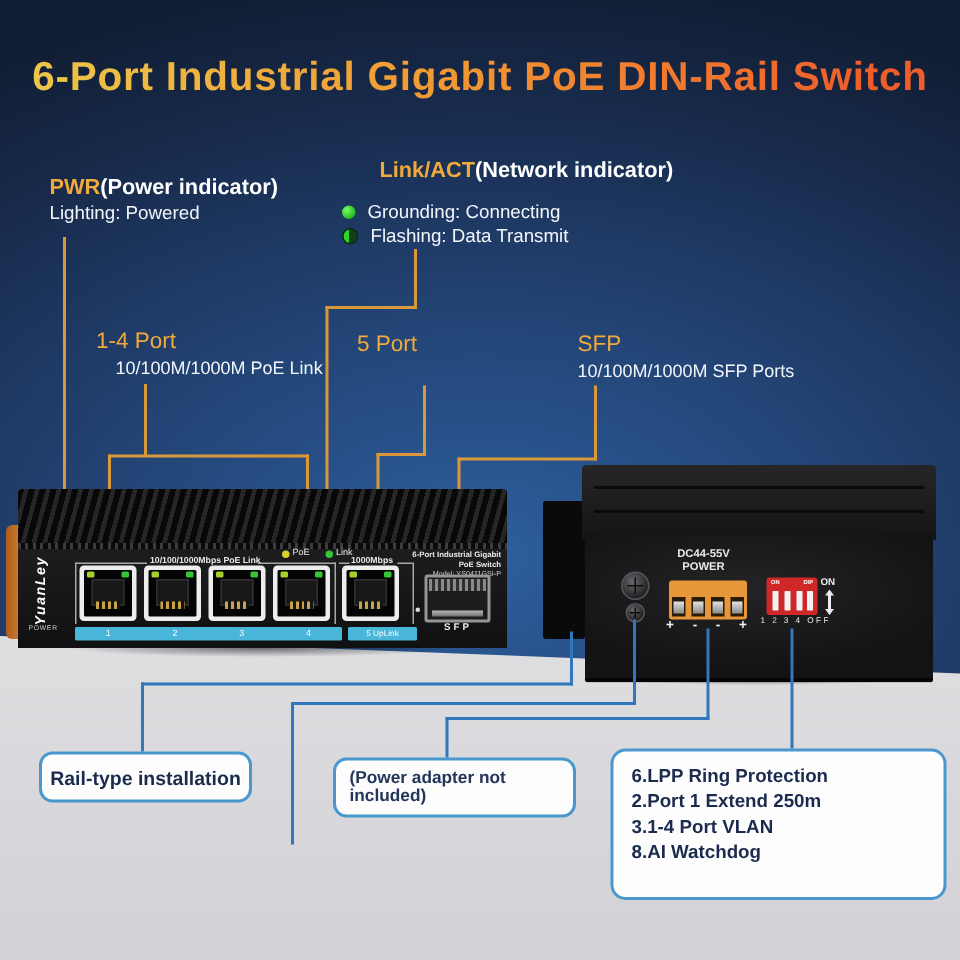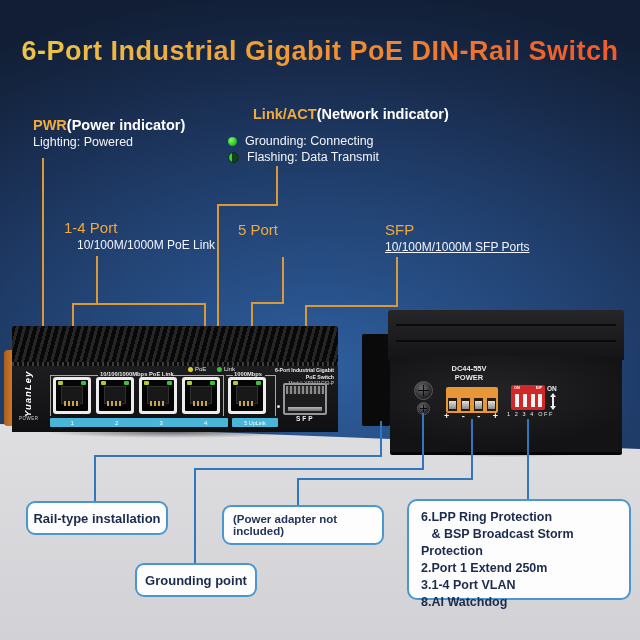--- a/index.html
+++ b/index.html
@@ -111,21 +111,21 @@
   </div>
   <div class="led-row" style="left:228px;top:150px;">
     <span class="dot half"></span>
     <span>Flashing: Data Transmit</span>
   </div>
 
   <div class="port-title" style="left:64px;top:219px;">1-4 Port</div>
   <div class="port-desc" style="left:77px;top:238px;">10/100M/1000M PoE Link</div>
   <div class="port-title" style="left:238px;top:221px;">5 Port</div>
   <div class="port-title" style="left:385px;top:221px;">SFP</div>
-  <div class="port-desc" style="left:385px;top:240px;text-decoration:underline;">10/100M/1000M SFP Ports</div>
+  <div class="port-desc" style="left:385px;top:240px;">10/100M/1000M SFP Ports</div>
 
   <div class="cl cl-o" style="left:42px;top:158px;width:2px;height:252px;"></div>
   <div class="cl cl-o" style="left:96px;top:256px;width:2px;height:48px;"></div>
   <div class="cl cl-o" style="left:72px;top:303px;width:134px;height:2px;"></div>
   <div class="cl cl-o" style="left:72px;top:303px;width:2px;height:80px;"></div>
   <div class="cl cl-o" style="left:204px;top:303px;width:2px;height:80px;"></div>
   <div class="cl cl-o" style="left:276px;top:166px;width:2px;height:40px;"></div>
   <div class="cl cl-o" style="left:217px;top:204px;width:61px;height:2px;"></div>
   <div class="cl cl-o" style="left:217px;top:204px;width:2px;height:179px;"></div>
   <div class="cl cl-o" style="left:282px;top:257px;width:2px;height:47px;"></div>
@@ -278,23 +278,19 @@
   <div class="cl cl-b" style="left:297px;top:478px;width:2px;height:27px;"></div>
   <div class="cl cl-b" style="left:471px;top:419px;width:2px;height:61px;"></div>
   <div class="cl cl-b" style="left:527px;top:419px;width:2px;height:80px;"></div>
 
   <div class="cbox" style="left:26px;top:501px;width:138px;height:30px;align-items:center;">
     <span class="main">Rail-type installation</span>
   </div>
   <div class="cbox" style="left:222px;top:505px;width:162px;height:40px;padding-left:9px;box-sizing:border-box;">
     <span class="sub">(Power adapter not included)</span>
   </div>
-  <div class="cbox" style="left:135px;top:563px;width:118px;height:30px;align-items:center;">
-    <span class="main">Grounding point</span>
-  </div>
   <div class="features">
     <div>6.LPP Ring Protection</div>
-    <div>&nbsp;&nbsp;&nbsp;&amp; BSP Broadcast Storm Protection</div>
     <div>2.Port 1 Extend 250m</div>
     <div>3.1-4 Port VLAN</div>
     <div>8.AI Watchdog</div>
   </div>
 </div>
 
 </body></html>

